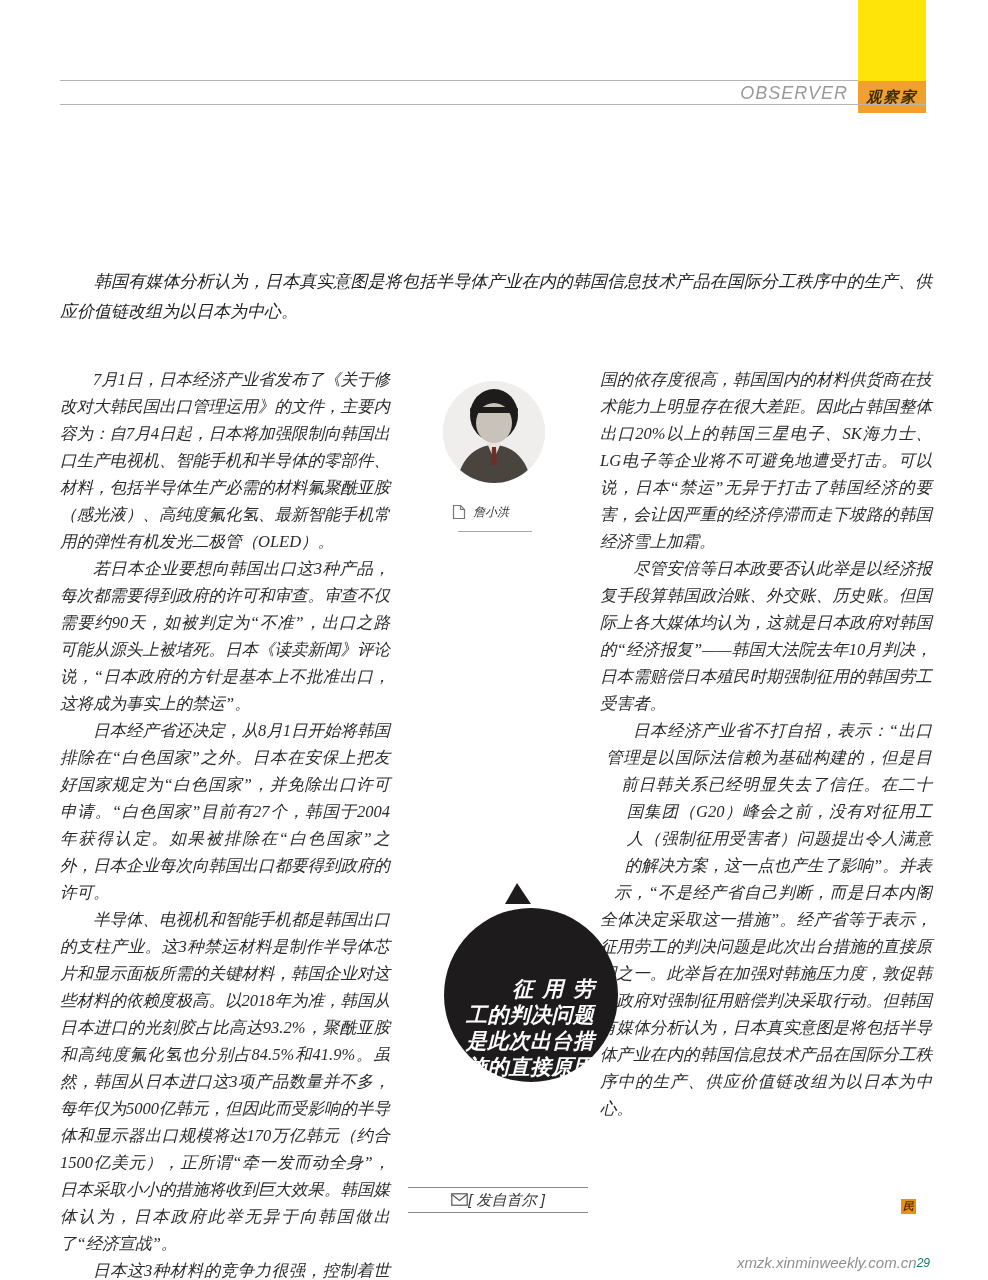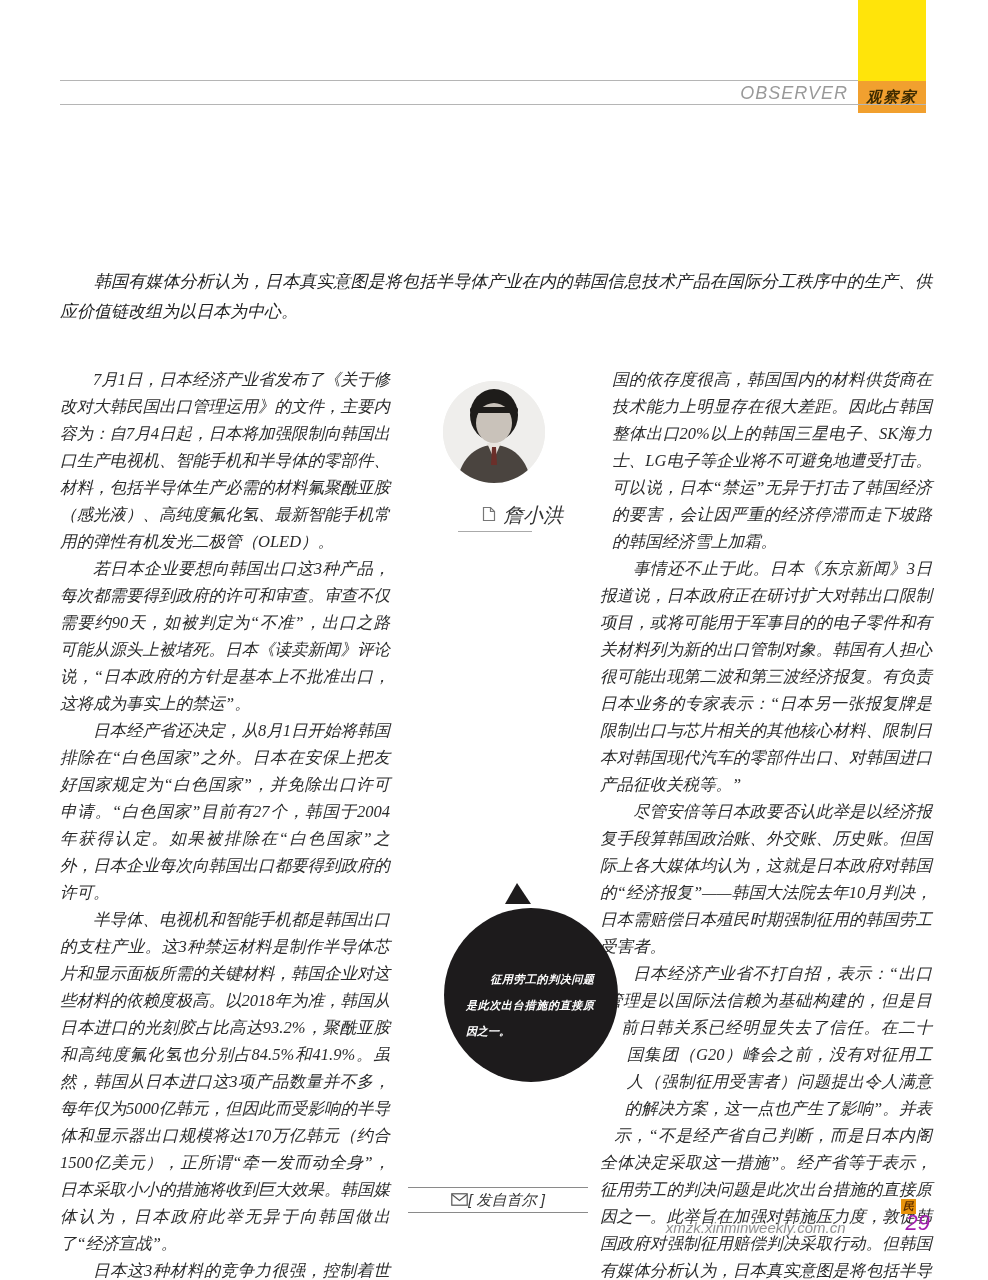--- a/index.html
+++ b/index.html
@@ -27,57 +27,57 @@
   .lead{position:absolute;top:250px;left:60px;width:872px;
         font-size:17px;line-height:30px;color:#222;text-align:justify;
         text-indent:2em;font-family:"Liberation Sans",sans-serif;font-weight:500;}
 
   
   .col{position:absolute;top:366px;font-size:16.5px;line-height:27px;
        color:#2b2b2b;text-align:justify;}
   .col-left{left:60px;width:330px;}
   .col-right{left:600px;width:332px;}
   .col p{margin:0;text-indent:2em;}
-  .col p.np{text-indent:0;margin-left:12px;}
+  .col p.np{text-indent:0;}
   .intrude{float:left;width:36px;height:212px;
            shape-outside:circle(96px at -69px 114px);}
 
   
   .photo{position:absolute;left:443px;top:381px;width:102px;height:102px;
          border-radius:50%;overflow:hidden;background:#efeeec;}
-  .author{position:absolute;left:482px;top:504px;height:22px;
-          display:flex;align-items:center;gap:7px;
-          font-size:20px;color:#333;font-family:"Liberation Sans",sans-serif;}
+  .author{position:absolute;left:452px;top:504px;height:22px;
+          display:flex;gap:7px;
+          font-size:12px;color:#333;font-family:"Liberation Sans",sans-serif;}
   .author-underline{position:absolute;left:458px;top:531px;width:74px;height:1px;background:#aaaaaa;}
 
   
   .pq-triangle{position:absolute;left:505px;top:883px;width:0;height:0;
                border-left:12px solid transparent;border-right:14px solid transparent;
                border-bottom:21px solid var(--quote-black,#1d1b1c);}
   .pq-circle{position:absolute;left:444px;top:908px;width:174px;height:174px;
              border-radius:50%;background:var(--quote-black,#1d1b1c);}
   .pq-text{width:128px;padding:47px 0 0 22px;color:#fff;
            font-family:"Liberation Sans",sans-serif;font-weight:bold;
-           font-size:11px;line-height:26px;text-indent:2.2em;text-align:justify;}
+           font-size:21px;line-height:26px;text-indent:2.2em;text-align:justify;}
 
   
   .dateline{position:absolute;left:408px;top:1187px;width:180px;height:24px;
             border-top:1px solid #8a8a8a;border-bottom:1px solid #8a8a8a;
             display:flex;align-items:center;justify-content:center;
             font-size:15px;color:#333;font-family:"Liberation Sans",sans-serif;}
 
   
   .endmark{position:absolute;left:901px;top:1199px;width:15px;height:15px;
            background:var(--end-mark-orange,#e8930c);color:#5b2c00;
            display:flex;align-items:center;justify-content:center;
            font-size:11px;font-weight:bold;font-family:"Liberation Sans",sans-serif;}
-  .footer{position:absolute;right:58px;top:1210px;display:flex;
-          align-items:flex-end;gap:12px;font-family:"Liberation Sans",sans-serif;}
+  .footer{position:absolute;right:58px;top:1254px;display:flex;
+          align-items:center;font-family:"Liberation Sans",sans-serif;}
   .site{font-size:15px;color:#8f8f8f;}
-  .pagenum{font-size:22px;color:#a21caf;margin-left:48px;}
+  .pagenum{font-size:12px;color:#0f766e;}
 </style>
 </head>
 <body>
 
 <div class="page">
 
   <div class="band-yellow"></div>
   <div class="rule-a"></div>
   <div class="observer">OBSERVER</div>
   <div class="category">观察家</div>
@@ -88,21 +88,20 @@
   <div class="col col-left">
     <p>7月1日，日本经济产业省发布了《关于修改对大韩民国出口管理运用》的文件，主要内容为：自7月4日起，日本将加强限制向韩国出口生产电视机、智能手机和半导体的零部件、材料，包括半导体生产必需的材料氟聚酰亚胺（感光液）、高纯度氟化氢、最新智能手机常用的弹性有机发光二极管（OLED）。</p>
     <p>若日本企业要想向韩国出口这3种产品，每次都需要得到政府的许可和审查。审查不仅需要约90天，如被判定为“不准”，出口之路可能从源头上被堵死。日本《读卖新闻》评论说，“日本政府的方针是基本上不批准出口，这将成为事实上的禁运”。</p>
     <p>日本经产省还决定，从8月1日开始将韩国排除在“白色国家”之外。日本在安保上把友好国家规定为“白色国家”，并免除出口许可申请。“白色国家”目前有27个，韩国于2004年获得认定。如果被排除在“白色国家”之外，日本企业每次向韩国出口都要得到政府的许可。</p>
     <p>半导体、电视机和智能手机都是韩国出口的支柱产业。这3种禁运材料是制作半导体芯片和显示面板所需的关键材料，韩国企业对这些材料的依赖度极高。以2018年为准，韩国从日本进口的光刻胶占比高达93.2%，聚酰亚胺和高纯度氟化氢也分别占84.5%和41.9%。虽然，韩国从日本进口这3项产品数量并不多，每年仅为5000亿韩元，但因此而受影响的半导体和显示器出口规模将达170万亿韩元（约合1500亿美元），正所谓“牵一发而动全身”，日本采取小小的措施将收到巨大效果。韩国媒体认为，日本政府此举无异于向韩国做出了“经济宣战”。</p>
     <p>日本这3种材料的竞争力很强，控制着世界市场的70%–90%，韩国企业也绝对依赖着日本产品，目前韩国半导体工程材料的国产比例只有40%出头，尤其是在价格昂贵的尖端材料上，对日本和美</p>
   </div>
 
   <div class="col col-right">
     <p class="np">国的依存度很高，韩国国内的材料供货商在技术能力上明显存在很大差距。因此占韩国整体出口20%以上的韩国三星电子、SK海力士、LG电子等企业将不可避免地遭受打击。可以说，日本“禁运”无异于打击了韩国经济的要害，会让因严重的经济停滞而走下坡路的韩国经济雪上加霜。</p>
-    <p>事情还不止于此。日本《东京新闻》3日报道说，日本政府正在研讨扩大对韩出口限制项目，或将可能用于军事目的的电子零件和有关材料列为新的出口管制对象。韩国有人担心很可能出现第二波和第三波经济报复。有负责日本业务的专家表示：“日本另一张报复牌是限制出口与芯片相关的其他核心材料、限制日本对韩国现代汽车的零部件出口、对韩国进口产品征收关税等。”</p>
     <p>尽管安倍等日本政要否认此举是以经济报复手段算韩国政治账、外交账、历史账。但国际上各大媒体均认为，这就是日本政府对韩国的“经济报复”——韩国大法院去年10月判决，日本需赔偿日本殖民时期强制征用的韩国劳工受害者。</p>
     <p><span class="intrude"></span><span>日本经济产业省不打自招，表示：“出口管理是以国际法信赖为基础构建的，但是目前日韩关系已经明显失去了信任。在二十国集团（G20）峰会之前，没有对征用工人（强制征用受害者）问题提出令人满意的解决方案，这一点也产生了影响”。并表示，“不是经产省自己判断，而是日本内阁全体决定采取这一措施”。经产省等于表示，征用劳工的判决问题是此次出台措施的直接原因之一。此举旨在加强对韩施压力度，敦促韩国政府对强制征用赔偿判决采取行动。但韩国有媒体分析认为，日本真实意图是将包括半导体产业在内的韩国信息技术产品在国际分工秩序中的生产、供应价值链改组为以日本为中心。</span></p>
   </div>
 
   <div class="photo">
     <svg width="102" height="102" viewBox="0 0 102 102">
       <rect width="102" height="102" fill="#efeeec"></rect>
       <ellipse cx="51" cy="34" rx="24" ry="26" fill="#1e1c1a"></ellipse>
       <ellipse cx="51" cy="42" rx="18" ry="20" fill="#c9c2ba"></ellipse>
       <rect x="27" y="26" width="48" height="6" rx="3" fill="#1e1c1a"></rect>

